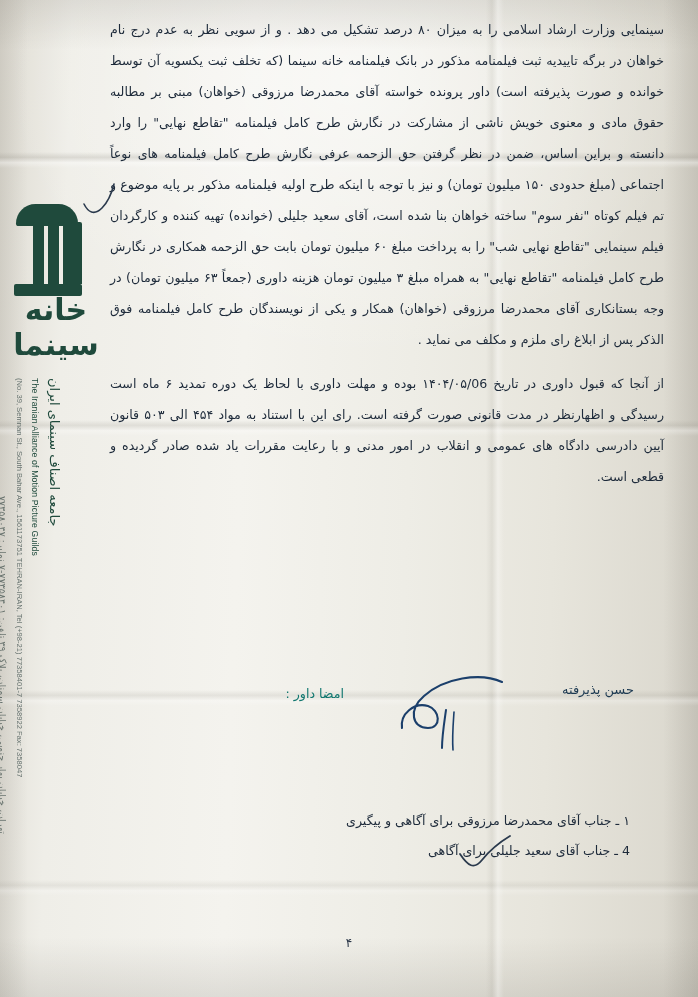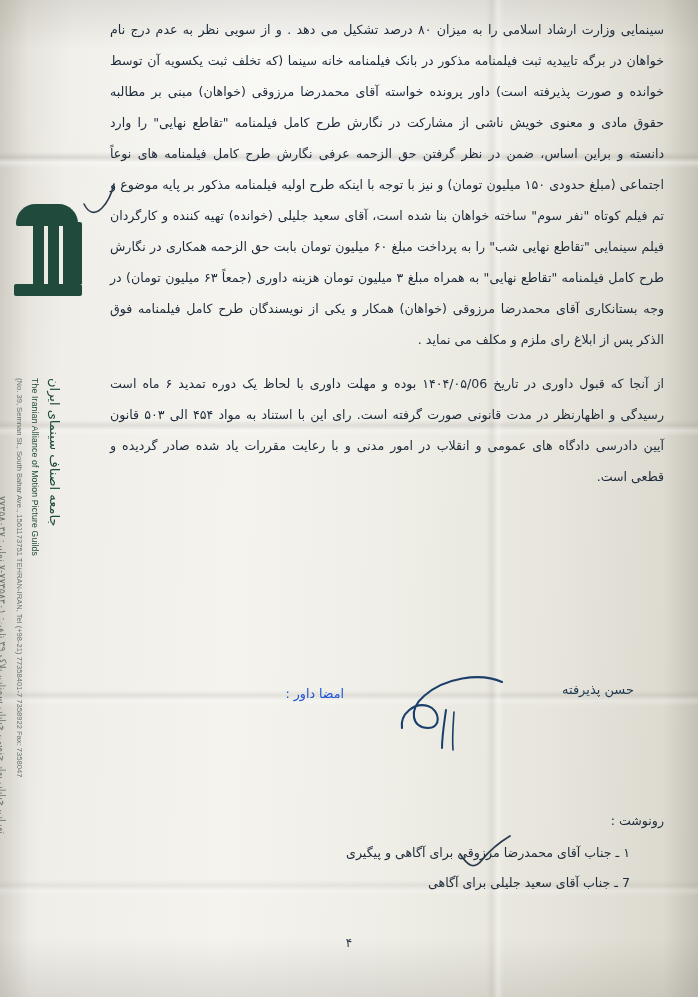--- a/index.html
+++ b/index.html
@@ -195,21 +195,21 @@
     right: 34px;
     left: 118px;
     top: 672px;
     height: 80px;
     direction: rtl;
   }
   .sign-label {
     position: absolute;
     right: 320px;
     top: 14px;
-    color: #1d4ed8;
+    color: #0f766e;
     font-size: 12.6px;
   }
   .sign-name {
     position: absolute;
     right: 30px;
     top: 10px;
     color: #1d3a52;
     font-size: 13px;
   }
   .sign-scribble {
@@ -263,20 +263,21 @@
 
   <div class="logo-strip">
     <div class="logo-mark">
       <div class="roof"></div>
       <div class="col"></div>
       <div class="col"></div>
       <div class="col"></div>
       <div class="col"></div>
       <div class="base"></div>
     </div>
+    <div class="logo-fa">خانه سینما</div>
     <div class="logo-vert-fa">جامعه اصناف سینمای ایران</div>
     <div class="logo-vert-en">The Iranian Alliance of Motion Picture Guilds</div>
     <div class="logo-vert-addr">No. 39, Semnan St., South Bahar Ave., 1561173751 TEHRAN-IRAN, Tel (+98-21) 77358401-7 7358922  Fax: 7358047)</div>
     <div class="logo-vert-fa2">تهران، خیابان بهار جنوبی، خیابان سمنان، پلاک ۳۹  تلفن: ۷۷۳۵۸۴۰۱-۷  نمابر: ۷۷۳۵۸۰۴۷</div>
   </div>
 
   <div class="doc-text">
     <p>سینمایی وزارت ارشاد اسلامی را به میزان ۸۰ درصد تشکیل می دهد . و از سویی نظر به عدم درج نام خواهان در برگه تاییدیه ثبت فیلمنامه مذکور در بانک فیلمنامه خانه سینما (که تخلف ثبت یکسویه آن توسط خوانده و صورت پذیرفته است) داور پرونده خواسته آقای محمدرضا مرزوقی (خواهان) مبنی بر مطالبه حقوق مادی و معنوی خویش ناشی از مشارکت در نگارش طرح کامل فیلمنامه "تقاطع نهایی" را وارد دانسته و براین اساس، ضمن در نظر گرفتن حق الزحمه عرفی نگارش طرح کامل فیلمنامه های نوعاً اجتماعی (مبلغ حدودی ۱۵۰ میلیون تومان) و نیز با توجه با اینکه طرح اولیه فیلمنامه مذکور بر پایه موضوع و تم فیلم کوتاه "نفر سوم" ساخته خواهان بنا شده است، آقای سعید جلیلی (خوانده) تهیه کننده و کارگردان فیلم سینمایی "تقاطع نهایی شب" را به پرداخت مبلغ ۶۰ میلیون تومان بابت حق الزحمه همکاری در نگارش طرح کامل فیلمنامه "تقاطع نهایی" به همراه مبلغ ۳ میلیون تومان هزینه داوری (جمعاً ۶۳ میلیون تومان) در وجه بستانکاری آقای محمدرضا مرزوقی (خواهان) همکار و یکی  از نویسندگان طرح کامل فیلمنامه فوق الذکر پس از ابلاغ رای ملزم و مکلف می نماید .</p>
     <p>از آنجا که قبول داوری در تاریخ ۱۴۰۴/۰۵/06 بوده و مهلت داوری با لحاظ یک دوره تمدید ۶ ماه است رسیدگی و اظهارنظر در مدت قانونی صورت گرفته است. رای این با استناد به مواد ۴۵۴ الی ۵۰۳ قانون آیین دادرسی دادگاه های عمومی و انقلاب در امور مدنی و با رعایت مقررات یاد شده صادر گردیده و قطعی است.</p>
   </div>
@@ -285,24 +286,23 @@
     <span class="sign-label">امضا داور :</span>
     <span class="sign-name">حسن پذیرفته</span>
     <svg class="sign-scribble" viewBox="0 0 150 90">
       <path d="M118 16 C96 6, 60 12, 40 30 C24 44, 28 62, 44 62 C58 62, 56 44, 44 40 C30 36, 16 48, 18 62" fill="none" stroke="#1b3f6b" stroke-width="2.1" stroke-linecap="round"></path>
       <path d="M62 44 C60 58, 58 70, 58 82" fill="none" stroke="#1b3f6b" stroke-width="2" stroke-linecap="round"></path>
       <path d="M70 46 C69 60, 68 72, 69 84" fill="none" stroke="#1b3f6b" stroke-width="1.6" stroke-linecap="round"></path>
     </svg>
   </div>
 
   <div class="copies">
-    <div class="title">رونوشت :</div>
     <ol>
       <li>۱ ـ جناب آقای محمدرضا مرزوقی برای آگاهی و پیگیری</li>
-      <li>7 ـ جناب آقای سعید جلیلی  برای آگاهی</li>
+      <li>4 ـ جناب آقای سعید جلیلی  برای آگاهی</li>
     </ol>
   </div>
 
   <svg class="mark" style="left:78px; top:178px; width:46px; height:44px;" viewBox="0 0 46 44">
     <path d="M6 26 C10 34, 16 38, 24 30 C30 24, 34 14, 36 6" fill="none" stroke="#2b3a4d" stroke-width="1.6" stroke-linecap="round"></path>
   </svg>
   <svg class="mark" style="left:456px; top:832px; width:60px; height:46px;" viewBox="0 0 60 46">
     <path d="M4 22 C12 34, 18 38, 26 28 C34 18, 44 10, 54 4" fill="none" stroke="#2b3a4d" stroke-width="1.8" stroke-linecap="round"></path>
   </svg>
 

